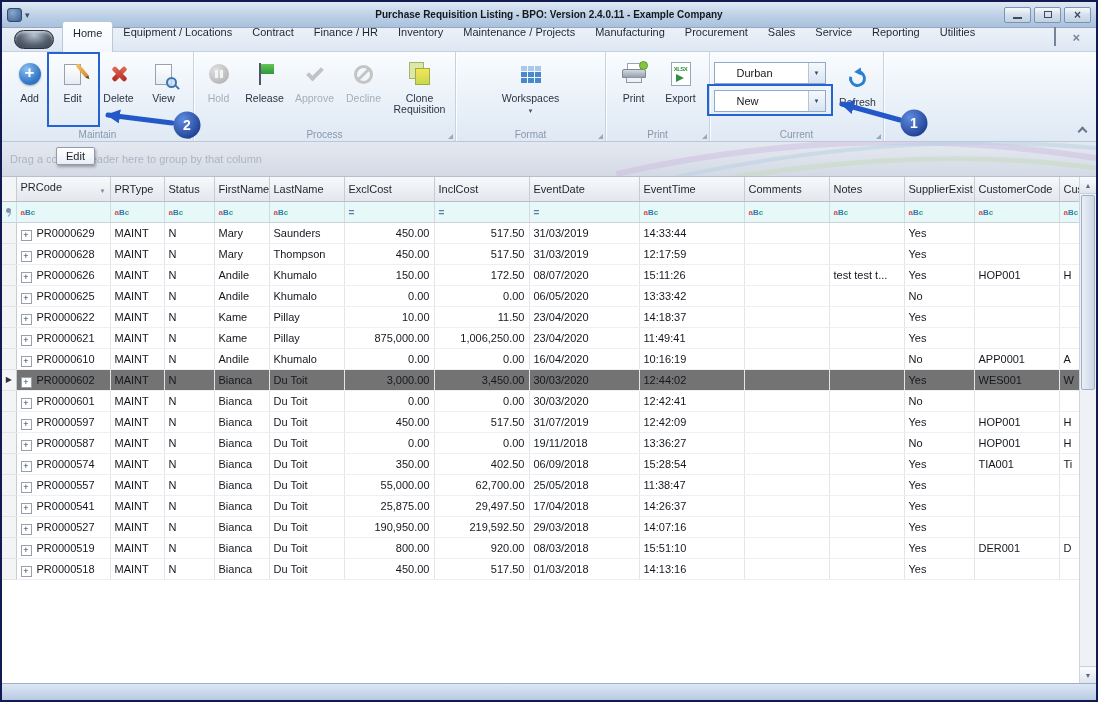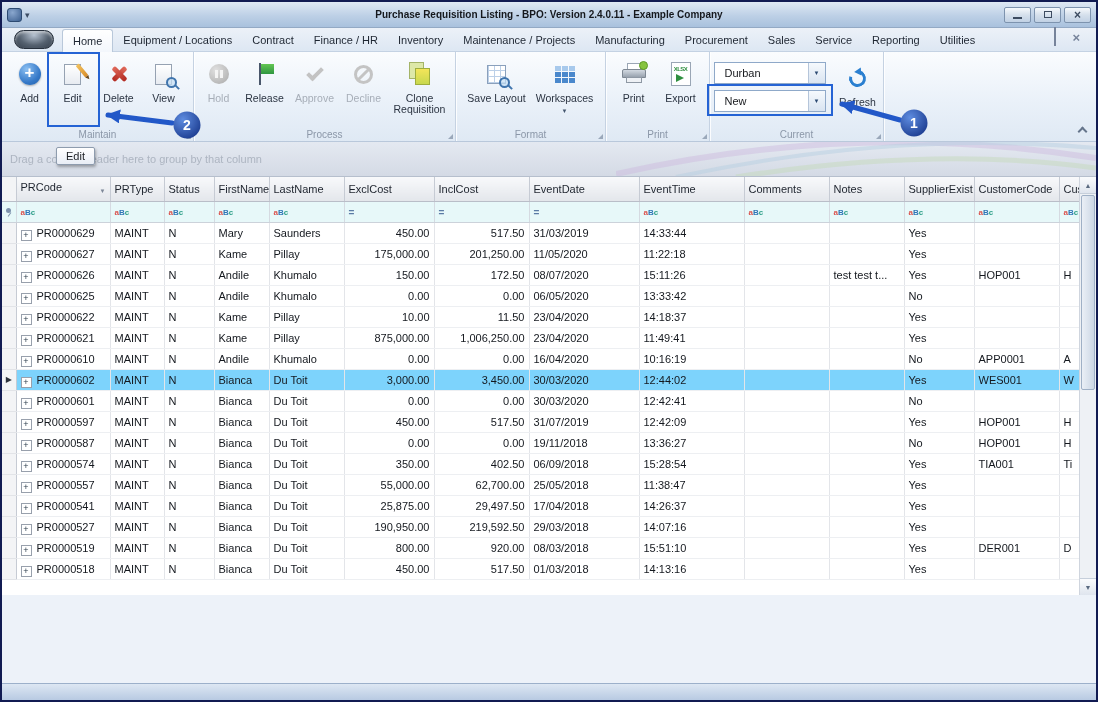--- a/index.html
+++ b/index.html
@@ -14,21 +14,21 @@
   .winbtns{margin-left:auto;display:flex;z-index:2}
   .winbtn{width:27px;height:16px;margin-left:3px;border:1px solid #7d93ae;border-radius:2px;background:linear-gradient(#f6f9fc,#d5e0ec 50%,#c1d1e4);display:flex;align-items:center;justify-content:center;color:#3c4b60}
   .g-min{width:9px;height:2px;background:#3c4b60;margin-top:6px}
   .g-max{width:8px;height:7px;border:1.5px solid #3c4b60}
   .g-close{font-size:12px;font-weight:bold;line-height:1}
 
   
   .tabrow{height:24px;background:linear-gradient(#ecf1f8,#dde7f3);display:flex;align-items:flex-end;padding:0 2px;border-bottom:1px solid #c4d2e3;position:relative}
   .appbtn{width:40px;height:19px;border-radius:10px;background:radial-gradient(ellipse at 50% 25%,#b4c0cf,#55616f 55%,#333d4b);border:1px solid #27303c;box-shadow:inset 0 2px 3px rgba(255,255,255,.55);margin:0 8px 2px 10px}
   .tab{padding:5px 10px 4px;font-size:11px;color:#1e2632;white-space:nowrap}
-  .tab.active{background:linear-gradient(#ffffff,#f3f7fc);border:1px solid #b9c8da;border-bottom:none;border-radius:3px 3px 0 0;margin-bottom:-1px;padding-bottom:5px}
+  .tab.active{background:linear-gradient(#ffffff,#f3f7fc);border:1px solid #b9c8da;border-bottom:none;border-radius:3px 3px 0 0;margin-bottom:-1px;padding-bottom:13px}
   .mdi{margin-left:auto;display:flex;align-items:center;gap:16px;padding:0 14px 5px;color:#76839a}
   .mdi .g-min{background:#76839a;margin-top:4px}
   .mdi .g-max{border-color:#76839a}
   .mdi .g-close{color:#76839a;font-size:13px}
 
   
   .ribbon{height:90px;background:linear-gradient(#fafcfe,#eaf1f9 55%,#dfe9f4);border-bottom:1px solid #b9c8db;display:flex;position:relative}
   .rgroup{position:relative;display:flex;align-items:flex-start;justify-content:center;padding:3px 2px 14px;border-right:1px solid #c5d2e2;box-shadow:1px 0 0 rgba(255,255,255,.85)}
   .rlabel{position:absolute;bottom:1px;left:0;right:0;text-align:center;font-size:10px;color:#8b97a8}
   .rcorner{position:absolute;right:2px;bottom:2px;width:0;height:0;border-left:5px solid transparent;border-bottom:5px solid #9aa8ba}
@@ -72,37 +72,37 @@
   .i-export{position:relative;width:20px;height:24px;background:#fff;border:1px solid #9aa6b5}
   .i-export .xl{position:absolute;top:1px;left:0;right:0;font-size:6px;font-weight:bold;color:#2f8f3f;text-align:center;letter-spacing:-.5px}
   .i-export .xarrow{position:absolute;bottom:3px;left:4px;width:0;height:0;border-top:4px solid transparent;border-bottom:4px solid transparent;border-left:8px solid #2f8f3f}
   .i-refresh{width:17px;height:17px;border:3px solid #2a7fd0;border-radius:50%;border-top-color:transparent;transform:rotate(-30deg);position:relative}
   .i-refresh::after{content:"";position:absolute;right:-4px;top:-4px;border-left:4px solid transparent;border-right:4px solid transparent;border-bottom:7px solid #2a7fd0;transform:rotate(55deg)}
 
   
   .cur-wrap{display:flex;align-items:flex-start;gap:8px;padding:7px 2px 0 4px}
   .combo-col{display:flex;flex-direction:column;gap:6px}
   .combo{width:112px;height:22px;border:1px solid #8fa9c9;background:#fff;display:flex;align-items:center;font-size:11px;color:#17191d}
-  .combo-text{padding-left:10px;flex:1;overflow:hidden;white-space:nowrap}
+  .combo-text{padding-left:22px;flex:1;overflow:hidden;white-space:nowrap}
   .combo-btn{width:17px;height:100%;border-left:1px solid #b5c5da;background:linear-gradient(#f5f9fd,#d9e4f1);display:flex;align-items:center;justify-content:center;font-size:6px;color:#2c4a72}
 
   
   .groupbar{height:35px;background:linear-gradient(#e4e9f1,#d4dae5);border-bottom:1px solid #b6bfcd;position:relative;display:flex;align-items:center;padding-left:8px;overflow:hidden}
   .grouphint{font-size:11px;color:#adb5c1;position:relative;z-index:1}
   .swirls{position:absolute;right:0;top:0;height:35px;z-index:0}
 
   
-  .gridarea{position:relative;height:418px;background:#fff;overflow:hidden}
+  .gridarea{position:relative;height:506px;background:#fff;overflow:hidden}
   table.grid{border-collapse:collapse;table-layout:fixed;width:1077px;font-size:11px}
   .grid th{height:21px;line-height:20px;background:linear-gradient(#f8f9fb,#e3e6eb);border-right:1px solid #c6cbd4;border-bottom:1px solid #b9bec8;font-weight:normal;text-align:left;padding:0 4px;color:#1e242e;white-space:nowrap;overflow:hidden}
   .grid td{height:21px;line-height:20px;border-right:1px solid #e3e5e9;border-bottom:1px solid #edeff2;padding:0 4px;white-space:nowrap;overflow:hidden;color:#14181e}
   .grid tr.filter td{height:20px;line-height:19px;background:#e7f8f9;border-bottom:1px solid #ccd2da;border-right:1px solid #d5dae1}
   .grid th.ind,.grid td.ind{background:#f3f4f6;border-right:1px solid #c6cbd4;padding:0;text-align:center;color:#2d333c;font-size:8px}
   .grid td.ind{border-bottom:1px solid #e2e4e8}
-  .grid tr.sel td{background:#7dd3fc}
+  .grid tr.sel td{background:#737373}
   .grid tr.sel td.ind{background:#f3f4f6}
   .grid td.num{text-align:right}
   .exp{display:inline-block;width:11px;height:11px;border:1px solid #98a0ac;background:#fff;font-size:9px;line-height:9px;text-align:center;color:#30404f;margin-right:5px;vertical-align:-1px}
   .fi-abc{font-size:8px;font-weight:bold}
   .fa{color:#d9534f}.fb{color:#2e75b6}.fc{color:#2fa089}
   .fi-eq{color:#5b7ba6;font-weight:bold;font-size:10px}
   .hdrf{float:right;color:#7d8798;font-size:6px;margin-top:4px}
   .pin{display:inline-block;width:5px;height:5px;border-radius:50%;background:#7d92ad;position:relative;top:-2px}
   .pin::after{content:"";position:absolute;left:3px;top:4px;width:1px;height:5px;background:#7d92ad;transform:rotate(35deg)}
 
@@ -228,27 +228,20 @@
               <span class="pg2"></span>
             </span>
           </span>
         <span>Clone Requisition</span>
       </div>
       <span class="rlabel">Process</span>
       <span class="rcorner"></span>
     </div>
 
     <div class="rgroup" style="width:150px">
-      <div class="rbtn" style="width:68px">
-        <span class="ico">
-            <span class="i-grid"></span>
-            <span class="mag"></span>
-          </span>
-        <span>Save Layout</span>
-      </div>
       <div class="rbtn" style="width:68px">
         <span class="ico">
             <span class="i-ws">
               <i></i>
               <i></i>
               <i></i>
               <i></i>
               <i></i>
               <i></i>
               <i></i>
@@ -389,29 +382,29 @@
             <td>31/03/2019</td>
             <td>14:33:44</td>
             <td></td>
             <td></td>
             <td>Yes</td>
             <td></td>
             <td></td>
           </tr>
           <tr class="row">
             <td class="ind"></td>
-            <td><span class="exp">+</span>PR0000627</td>
-            <td>MAINT</td>
-            <td>N</td>
-            <td>Kame</td>
-            <td>Pillay</td>
-            <td class="num">175,000.00</td>
-            <td class="num">201,250.00</td>
-            <td>11/05/2020</td>
-            <td>11:22:18</td>
+            <td><span class="exp">+</span>PR0000628</td>
+            <td>MAINT</td>
+            <td>N</td>
+            <td>Mary</td>
+            <td>Thompson</td>
+            <td class="num">450.00</td>
+            <td class="num">517.50</td>
+            <td>31/03/2019</td>
+            <td>12:17:59</td>
             <td></td>
             <td></td>
             <td>Yes</td>
             <td></td>
             <td></td>
           </tr>
           <tr class="row">
             <td class="ind"></td>
             <td><span class="exp">+</span>PR0000626</td>
             <td>MAINT</td>

